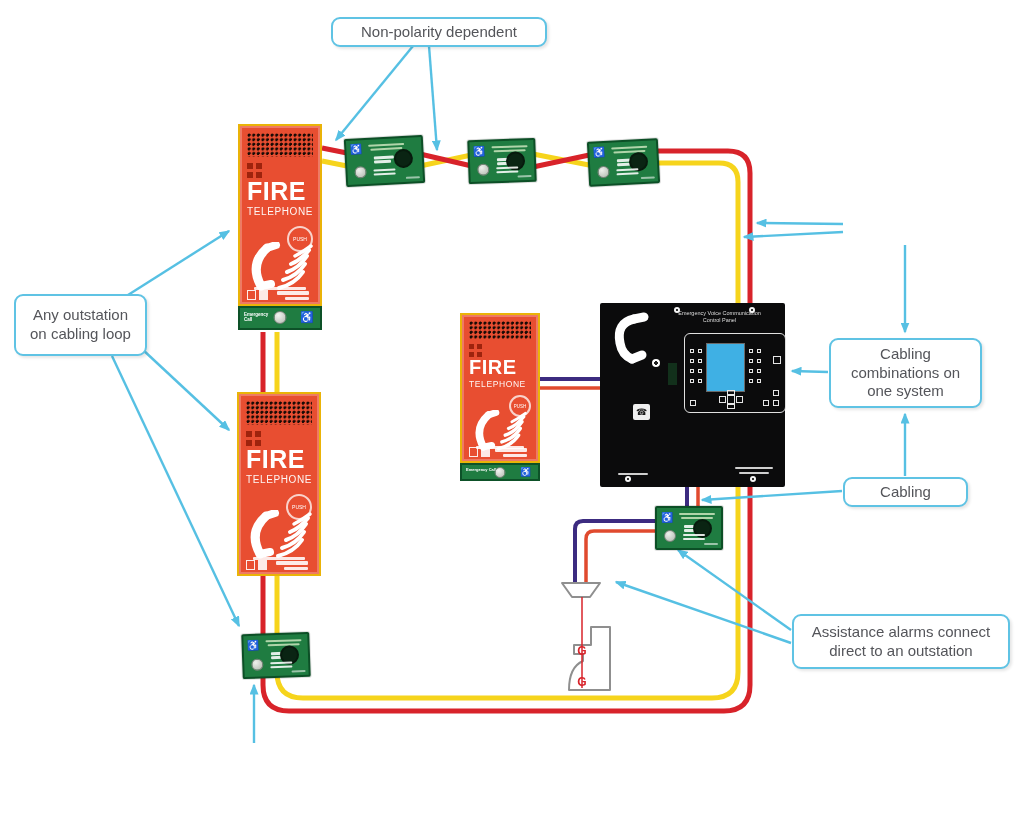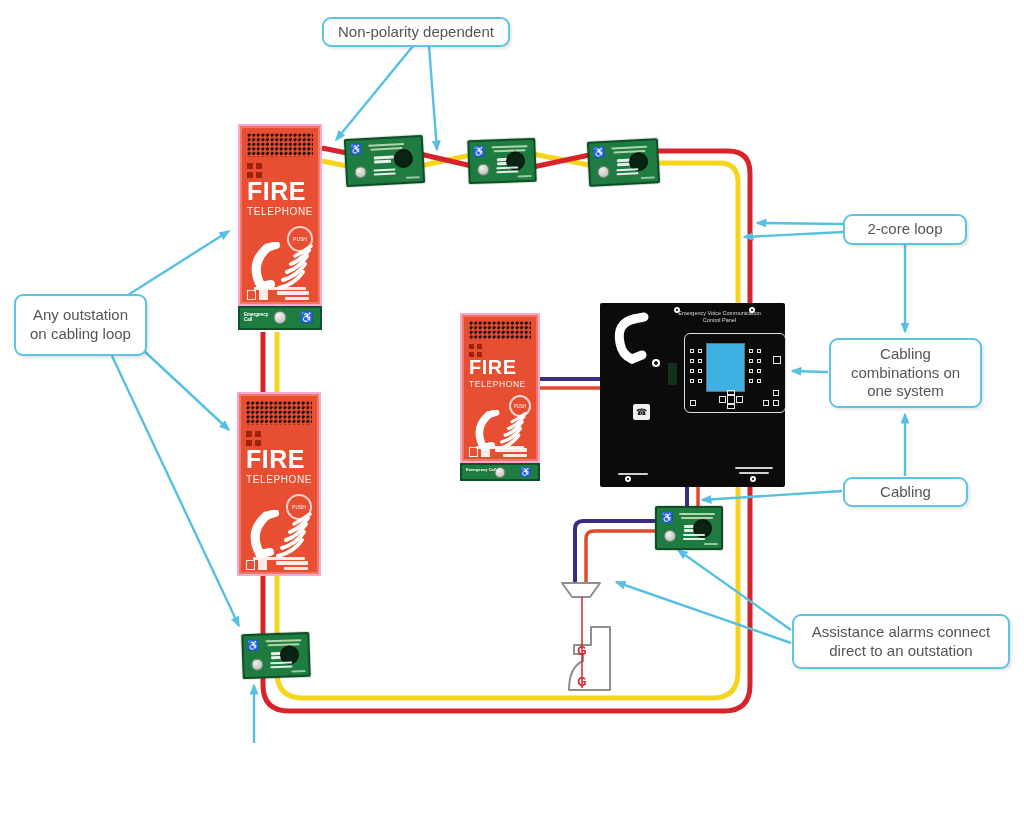--- a/index.html
+++ b/index.html
@@ -13,21 +13,21 @@
      border-radius:9px;color:#54555a;font-size:15px;line-height:1.25;
      display:flex;align-items:center;justify-content:center;text-align:center;
      padding:3px 9px;box-sizing:border-box;box-shadow:2px 2px 3px rgba(0,0,0,.10)}
 
   
   .b{position:absolute;background:rgba(255,255,255,.88);border-radius:1px}
 
   
   .fire-panel{position:absolute;z-index:3;width:84px}
   .fire-panel.small{width:80px}
-  .fp-body{position:relative;height:182px;background:#e84e31;border:2px solid #f9a8d4;
+  .fp-body{position:relative;height:182px;background:#e84e31;border:2px solid #eab308;
      box-shadow:inset 0 0 0 2px rgba(255,255,255,.25);box-sizing:border-box}
   .small .fp-body{height:150px}
   .fp-grille{position:absolute;left:7px;right:7px;top:7px;height:24px;
      background-image:radial-gradient(circle at 2px 2px,#170a05 1.4px,transparent 1.7px);
      background-size:4.6px 4.6px}
   .small .fp-grille{top:6px;height:18px}
   .fp-cells{position:absolute;left:7px;top:37px;width:15px;height:15px;background:#9e230d;
      background-image:linear-gradient(to right,transparent 42%,#e84e31 42%,#e84e31 58%,transparent 58%),
                       linear-gradient(to bottom,transparent 42%,#e84e31 42%,#e84e31 58%,transparent 58%)}
   .small .fp-cells{top:29px;width:13px;height:13px}
@@ -395,29 +395,26 @@
     <span class="cp-screw" style="left:25px;top:173px"></span>
     <span class="cp-screw" style="left:150px;top:173px"></span>
     <i class="b cp-b1"></i>
     <i class="b cp-b2"></i>
     <i class="b cp-b3"></i>
   </div>
 
   <span class="g-letter" style="left:575px;top:645px">G</span>
   <span class="g-letter" style="left:575px;top:676px">G</span>
 
-  <div class="callout" style="left:322px;top:17px;width:188px;height:30px">
+  <div class="callout" style="left:331px;top:17px;width:216px;height:30px">
     <span>Non-polarity dependent</span>
   </div>
   <div class="callout" style="left:14px;top:294px;width:133px;height:62px">
     <span>Any outstation on cabling loop</span>
   </div>
-  <div class="callout" style="left:843px;top:214px;width:124px;height:31px">
-    <span>2-core loop</span>
-  </div>
   <div class="callout" style="left:829px;top:338px;width:153px;height:70px">
     <span>Cabling combinations on one system</span>
   </div>
   <div class="callout" style="left:843px;top:477px;width:125px;height:30px">
     <span>Cabling</span>
   </div>
   <div class="callout" style="left:792px;top:614px;width:218px;height:55px">
     <span>Assistance alarms connect direct to an outstation</span>
   </div>
 

